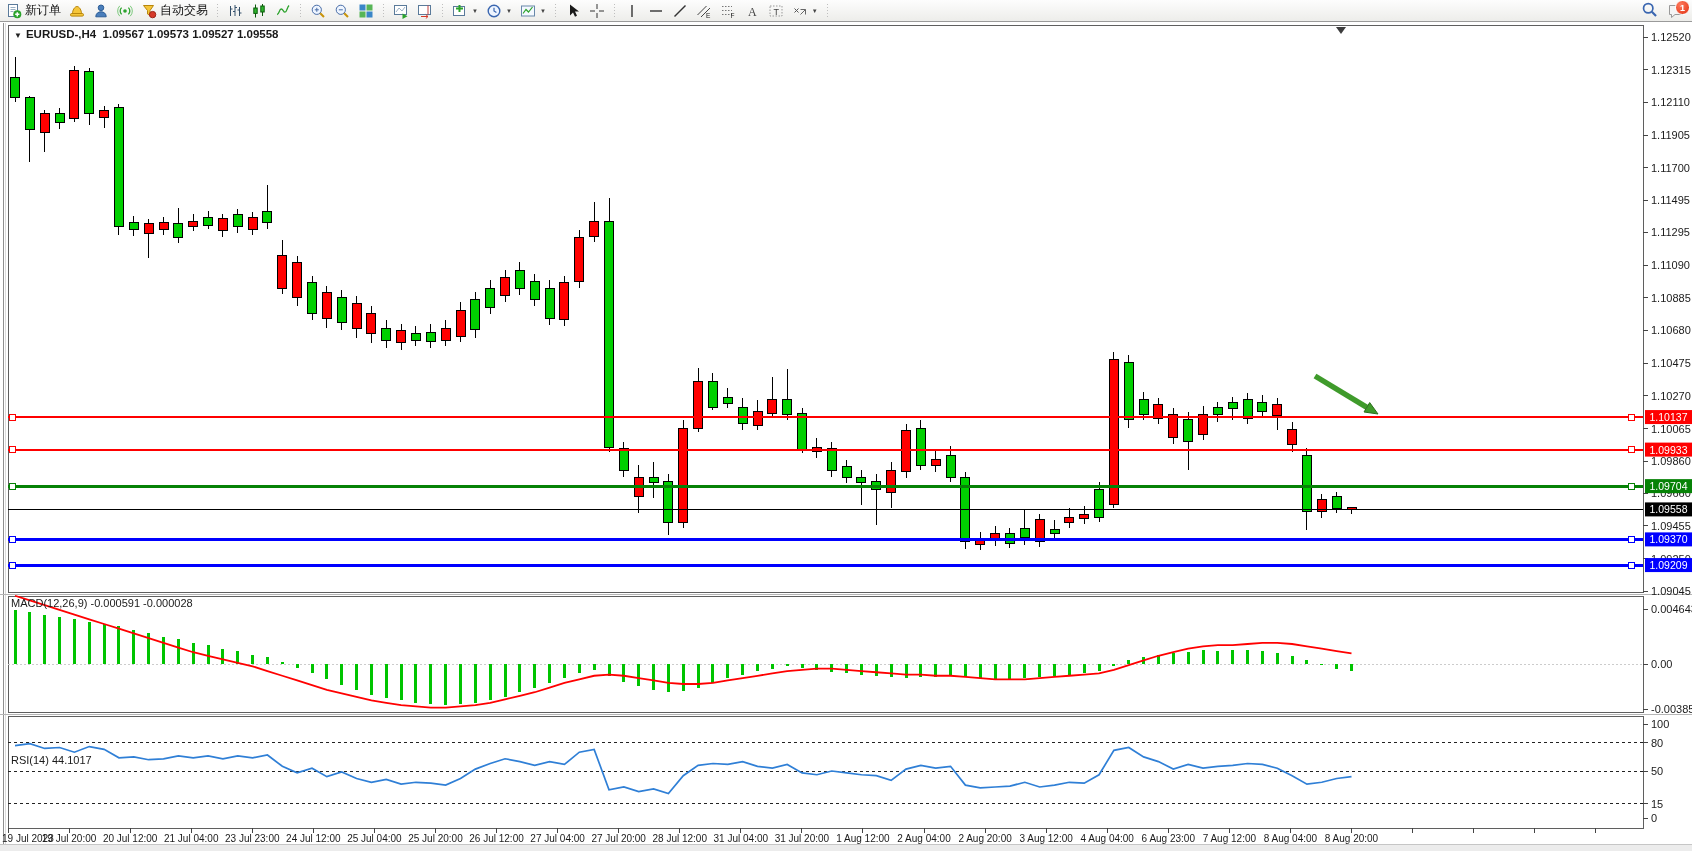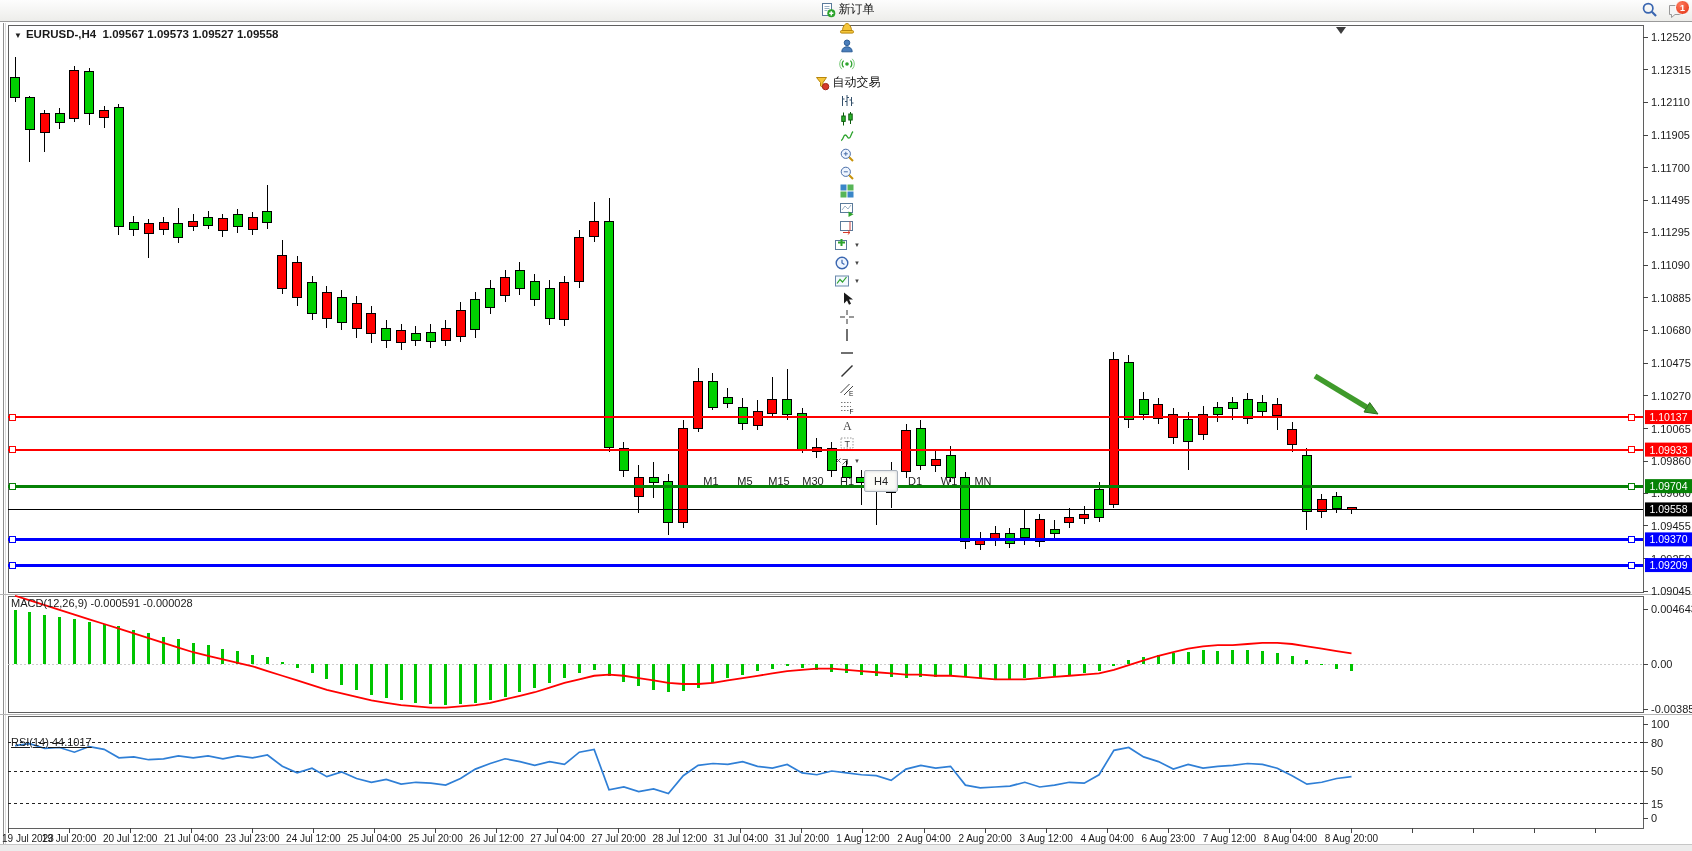--- a/index.html
+++ b/index.html
@@ -1,41 +1,41 @@
 <!DOCTYPE html>
 <html><head>
 <meta charset="utf-8">
 <style>
   html,body{margin:0;padding:0;background:#fff;}
   body{width:1692px;height:851px;position:relative;overflow:hidden;
        font-family:"Liberation Sans","DejaVu Sans",sans-serif;-webkit-font-smoothing:antialiased;}
   
   .toolbar{position:absolute;top:0;left:0;width:1692px;height:22px;
     background:linear-gradient(#fdfdfd,#ededea);border-bottom:1px solid #9a9a9a;
-    display:flex;align-items:center;padding-left:2px;box-sizing:border-box;z-index:5;flex-direction:column;}
+    display:flex;align-items:center;padding-left:2px;box-sizing:border-box;z-index:5;}
   .tbtn{height:20px;display:flex;align-items:center;gap:3px;padding:0 3px;border:1px solid transparent;
     border-radius:2px;font-size:12px;color:#111;white-space:nowrap;}
   .tbtn svg{display:block}
   .tf{min-width:24px;justify-content:center;font-size:11px;color:#222;padding:0 4px;}
   .tf.active{background:#fbfbf7;border:1px solid #a8b0ba;box-shadow:inset 0 0 3px #c9ccd2;}
   .sep{width:7px;height:16px;margin:0 2px;
     background:repeating-linear-gradient(180deg,#bfbfbf 0 1px,transparent 1px 3px);
     background-size:1px 14px;background-repeat:no-repeat;background-position:center;}
   .caret{font-size:6px;color:#444;margin-left:1px;}
   .tb-right{position:absolute;right:6px;top:0;height:22px;display:flex;align-items:center;gap:8px;}
   .chat-wrap{position:relative;width:20px;height:20px;display:flex;align-items:center;justify-content:center;}
   .badge{position:absolute;top:-1px;right:-4px;width:13px;height:13px;border-radius:50%;
     background:radial-gradient(circle at 35% 30%,#ff7a5e,#e03010);border:1px solid #fff;
     color:#fff;font-size:9px;font-weight:bold;display:flex;align-items:center;justify-content:center;}
   
   .chart-title{position:absolute;left:14px;top:28px;font-size:11.5px;color:#1a1a1a;z-index:3;font-weight:bold;}
   .chart-title .tri{font-size:8px;color:#222;margin-right:4px;}
   .ind-label{position:absolute;left:11px;font-size:11px;color:#1a1a1a;z-index:3;}
   #macd-label{top:597px;}
-  #rsi-label{top:736px;text-decoration:underline;}
+  #rsi-label{top:754px;}
   
   .statusbar{position:absolute;left:0;bottom:0;width:1692px;height:6px;background:#ececec;border-top:1px solid #c6c6c6;}
   #chart-svg{position:absolute;left:0;top:0;}
 </style>
 </head>
 <body>
 
 <div class="toolbar">
   <div class="tbtn">
     <span>
@@ -261,31 +261,20 @@
   <div class="tbtn">
       <span>
     <svg width="16" height="16" viewBox="0 0 16 16">
           <path d="M2.5 5.5l4 4m0-4l-4 4" stroke="#555"></path>
           <path d="M8.5 11.5l5-5m0 5v-5h-5" stroke="#666" fill="none"></path>
         </svg>
       </span>
     <span class="caret">▼</span>
   </div>
   <div class="sep"></div>
-  <div id="tf-row" style="display:flex;align-items:center;">
-      <div class="tbtn tf">M1</div>
-      <div class="tbtn tf">M5</div>
-      <div class="tbtn tf">M15</div>
-      <div class="tbtn tf">M30</div>
-      <div class="tbtn tf">H1</div>
-      <div class="tbtn tf active">H4</div>
-      <div class="tbtn tf">D1</div>
-      <div class="tbtn tf">W1</div>
-      <div class="tbtn tf">MN</div>
-    </div>
 
   <div class="tb-right">
     <span>
       <svg width="17" height="17" viewBox="0 0 16 16">
           <circle cx="6.8" cy="6.8" r="4.4" fill="none" stroke="#3a66b0" stroke-width="1.6"></circle>
           <path d="M10.2 10.2L14.2 14.2" stroke="#3a66b0" stroke-width="2"></path>
         </svg>
     </span>
     <span class="chat-wrap">
       <svg width="18" height="18" viewBox="0 0 18 18">

